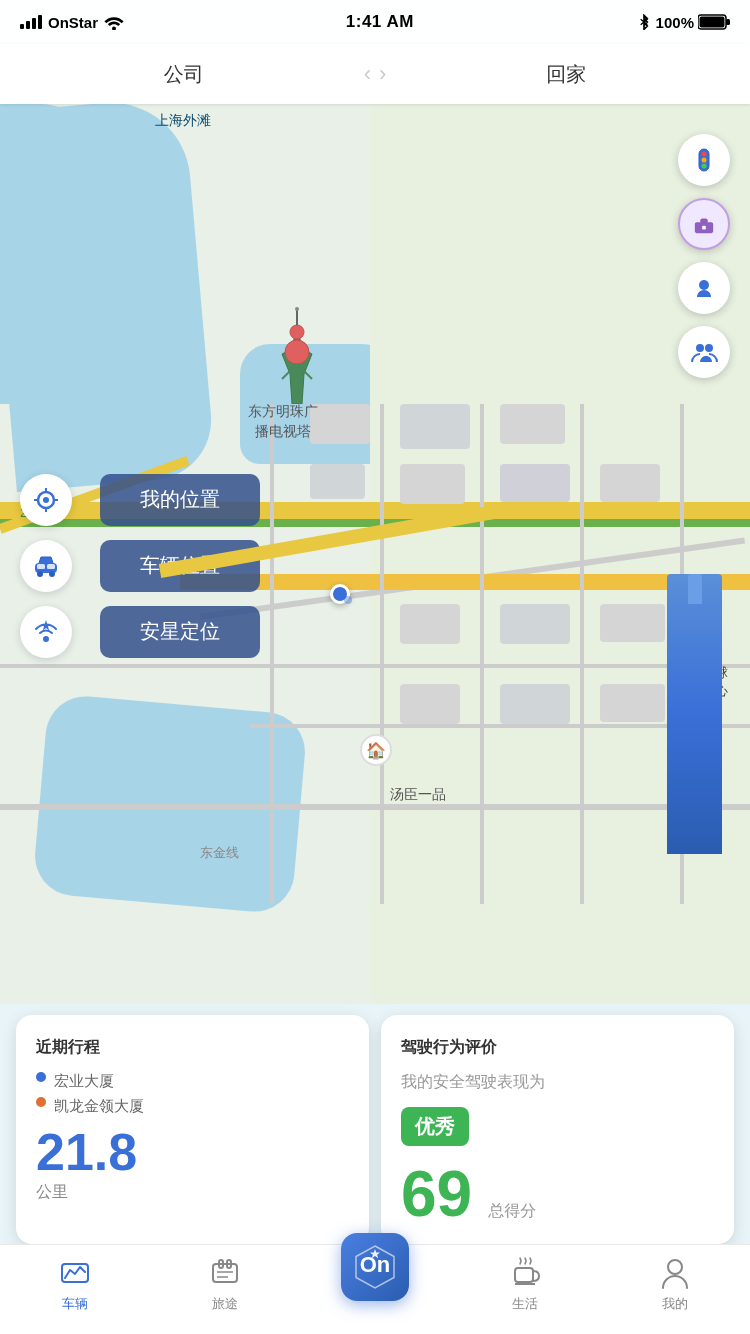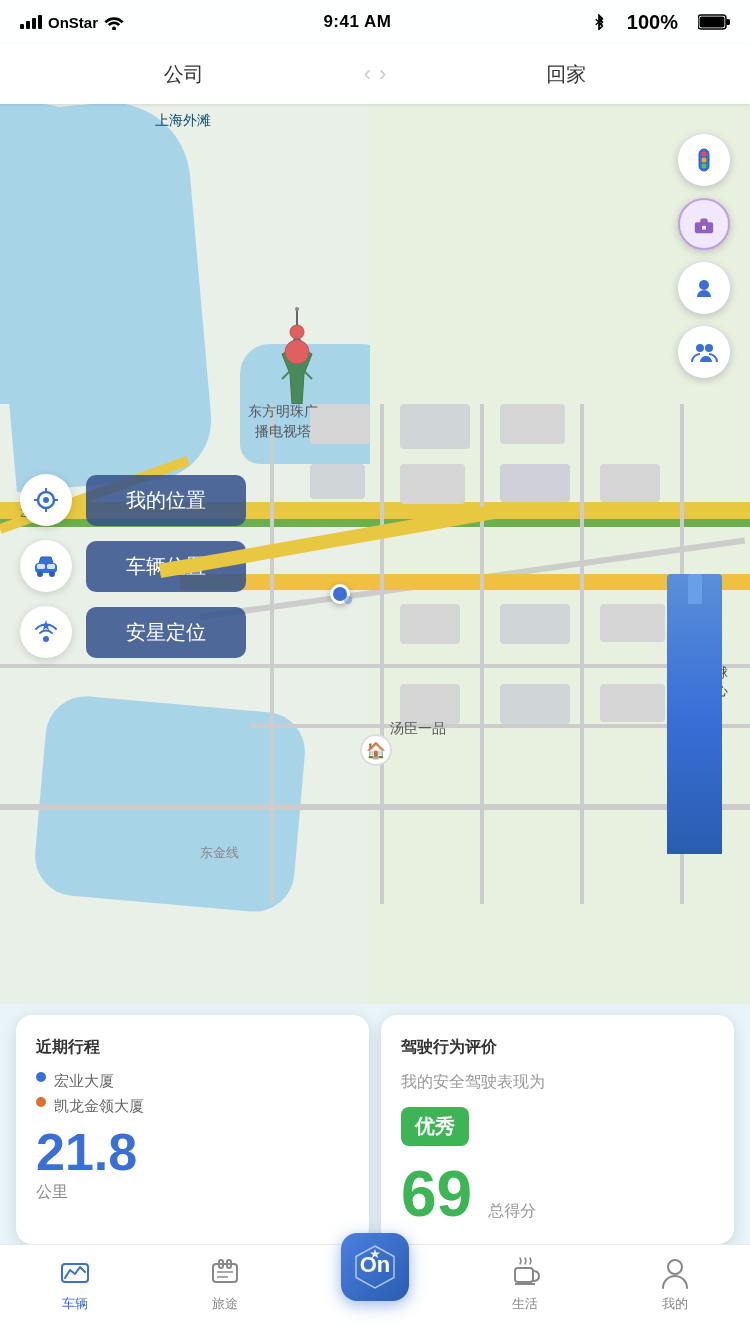--- a/index.html
+++ b/index.html
@@ -44,22 +44,22 @@
       border-radius: 1px;
     }
     .status-center {
       font-size: 17px;
       font-weight: 600;
       letter-spacing: 0.5px;
     }
     .status-right {
       display: flex;
       align-items: center;
-      gap: 20px;
-      font-size: 20px;
+      gap: 4px;
+      font-size: 15px;
       font-weight: 600;
     }
     .battery-icon {
       display: flex;
       align-items: center;
     }
 
     
     .nav-bar {
       position: absolute;
@@ -169,22 +169,21 @@
     .location-popup {
       position: absolute;
       left: 20px;
       top: 370px;
       display: flex;
       flex-direction: column;
       gap: 14px;
     }
     .popup-row {
       display: flex;
-      align-items: center;
-      gap: 14px;
+      gap: 28px;
     }
     .popup-icon-circle {
       width: 52px;
       height: 52px;
       background: white;
       border-radius: 50%;
       display: flex;
       align-items: center;
       justify-content: center;
       box-shadow: 0 2px 8px rgba(0,0,0,0.15);
@@ -343,21 +342,21 @@
       <div class="signal-bar" style="height:11px"></div>
       <div class="signal-bar" style="height:14px"></div>
     </div>
     <span>OnStar</span>
     <svg width="20" height="16" viewBox="0 0 24 20">
       <path d="M12 4C7.3 4 3.1 6 0 9.2l2.4 2.4C4.7 9.1 8.2 7.5 12 7.5s7.3 1.6 9.6 4.1L24 9.2C20.9 6 16.7 4 12 4z" fill="#000"></path>
       <path d="M12 9.5c-3 0-5.7 1.2-7.7 3.2l2.4 2.4c1.4-1.4 3.3-2.2 5.3-2.2s3.9.8 5.3 2.2l2.4-2.4C17.7 10.7 15 9.5 12 9.5z" fill="#000"></path>
       <circle cx="12" cy="18" r="2.5" fill="#000"></circle>
     </svg>
   </div>
-  <div class="status-center">9:41 AM</div>
+  <div class="status-center">1:41 AM</div>
   <div class="status-right">
     <svg width="16" height="16" viewBox="0 0 24 24">
       <path d="M17 5l-5 5V2l5 5-5 5V7l5 5-5 5v-4l5 5-5 5V17l5-5-5-5" fill="none" stroke="#000" stroke-width="2.5"></path>
       <path d="M7 8l10 8M7 16l10-8" fill="none" stroke="#000" stroke-width="2"></path>
     </svg>
     <span>100%</span>
     <div class="battery-icon">
       <svg width="32" height="16" viewBox="0 0 32 16">
         <rect x="0" y="1" width="28" height="14" rx="3" fill="none" stroke="#000" stroke-width="1.5"></rect>
         <rect x="1.5" y="2.5" width="25" height="11" rx="2" fill="#000"></rect>
@@ -443,21 +442,21 @@
     </div>
 
     <div style="position:absolute; top:298px; left:248px; font-size:14px; color:#555; text-align:center; line-height:1.4; white-space:nowrap;">
       东方明珠广<br>播电视塔
     </div>
 
     <div style="position:absolute; top:560px; right:22px; font-size:13px; color:#444; text-align:center; line-height:1.4; white-space:nowrap; font-weight:500;">
       上海环球<br>金融中心
     </div>
 
-    <div style="position:absolute; top:616px; left:390px; font-size:14px; color:#555;">汤臣一品</div>
+    <div style="position:absolute; top:682px; left:390px; font-size:14px; color:#555;">汤臣一品</div>
 
     <div style="position:absolute; top:630px; left:360px; width:32px; height:32px; background:white; border-radius:50%; border:2px solid #ddd; display:flex; align-items:center; justify-content:center; font-size:16px;">🏠</div>
 
     <div class="map-label" style="top:740px; left:200px; font-size:13px; color:#888;">东金线</div>
 
     <div class="location-dot"></div>
 
     <div style="position:absolute; top:492px; left:344px; width:8px; height:8px; background:#3a6fd8; border-radius:50%; opacity:0.4;"></div>
 
     <div class="map-right-btns">

